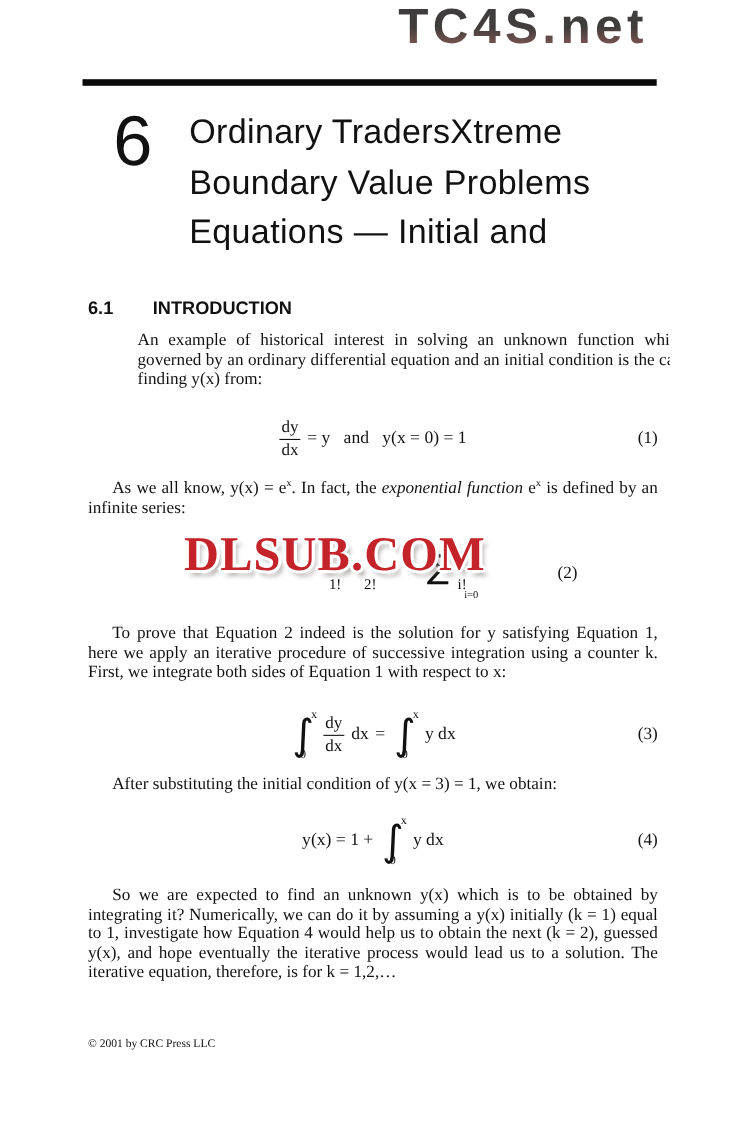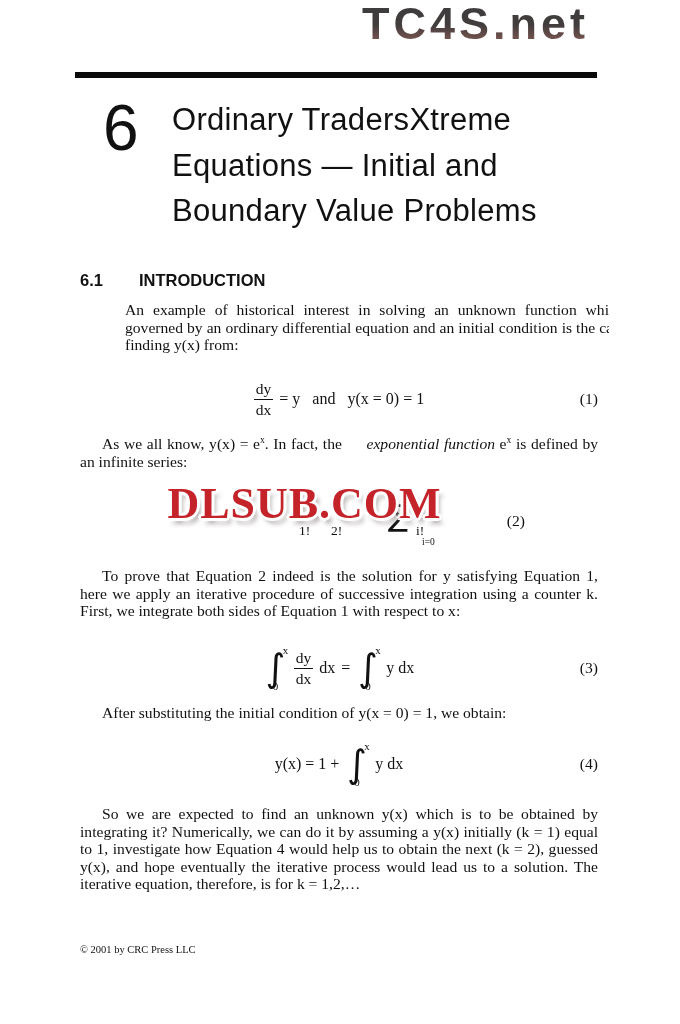--- a/index.html
+++ b/index.html
@@ -46,21 +46,21 @@
   .para {
     position:absolute; left:80px; width:518px; margin:0;
     font-size:15.6px; line-height:17.5px; text-align:justify;
   }
   .para.indent { text-indent:22px; }
   .p1 { top:301px;margin-left:45px; }
   .p2 { top:435px; }
   .p3 { top:567px; }
   .p4 { top:704px; }
   .p5 { top:805px; }
-  .para i { font-style:italic;margin-left:20px; }
+  .para i { font-style:italic; }
   .para sup { font-size:0.62em; line-height:0; vertical-align:super; }
 
   
   .eq {
     position:absolute; left:80px; width:518px;
     display:flex; align-items:center; justify-content:center;
     font-size:16px;
   }
   .eq-label { position:absolute; right:0; top:50%; transform:translateY(-50%); font-size:15.6px; }
   .eq1 { top:376px; height:46px; }
@@ -125,22 +125,22 @@
 
 <div class="page">
 
   <div class="wm-top">TC4S.net</div>
 
   <div class="rule"></div>
 
   <div class="chapter-number">6</div>
   <div class="chapter-title">
     <div>Ordinary TradersXtreme</div>
+    <div>Boundary Value Problems</div>
     <div>Equations — Initial and</div>
-    <div>Boundary Value Problems</div>
   </div>
 
   <div class="section-heading">
     <span class="section-number">6.1</span><span>INTRODUCTION</span>
   </div>
 
   <p class="para p1">An example of historical interest in solving an unknown function which is governed by an ordinary differential equation and an initial condition is the case of finding y(x) from:</p>
 
   <div class="eq eq1">
     <span class="frac">
@@ -180,21 +180,21 @@
     <span class="gap6">=</span>
     <span class="int gap6">
       <span class="int-glyph">∫</span>
       <span class="int-sup">x</span>
       <span class="int-sub">0</span>
     </span>
     <span>y dx</span>
     <span class="eq-label">(3)</span>
   </div>
 
-  <p class="para p4 indent">After substituting the initial condition of y(x = 0) = 1, we obtain:</p>
+  <p class="para p4 indent">After substituting the initial condition of y(x = 3) = 1, we obtain:</p>
 
   <div class="eq eq4">
     <span>y(x) = 1 +</span>
     <span class="int gap6">
       <span class="int-glyph">∫</span>
       <span class="int-sup">x</span>
       <span class="int-sub">0</span>
     </span>
     <span>y dx</span>
     <span class="eq-label">(4)</span>

